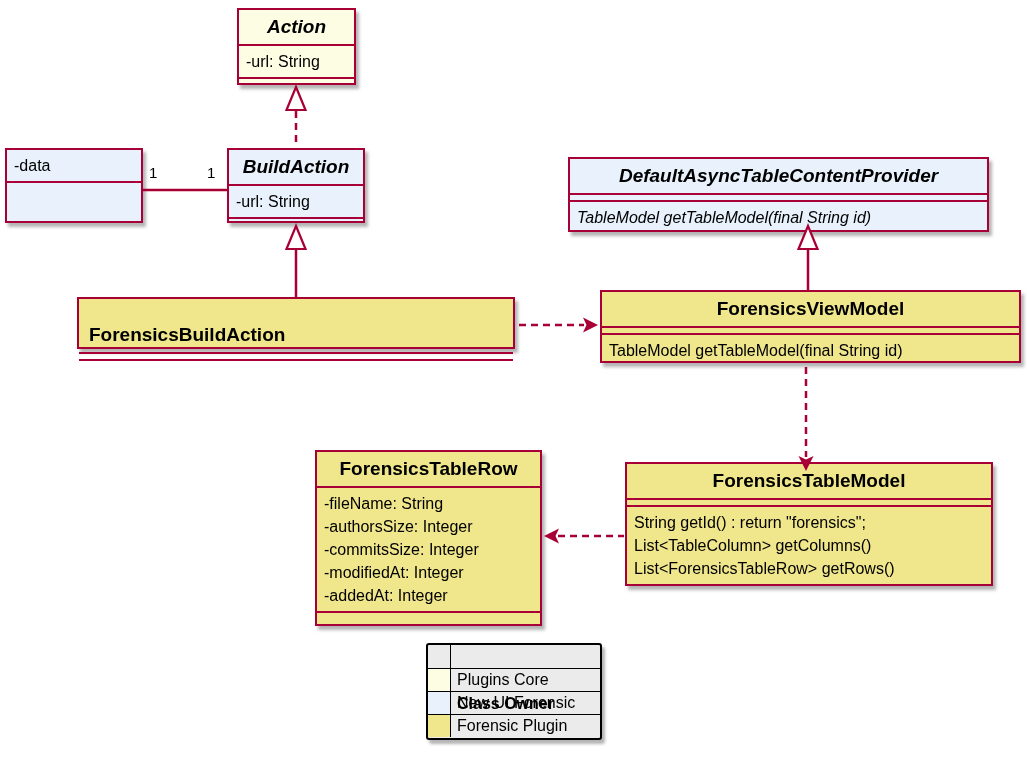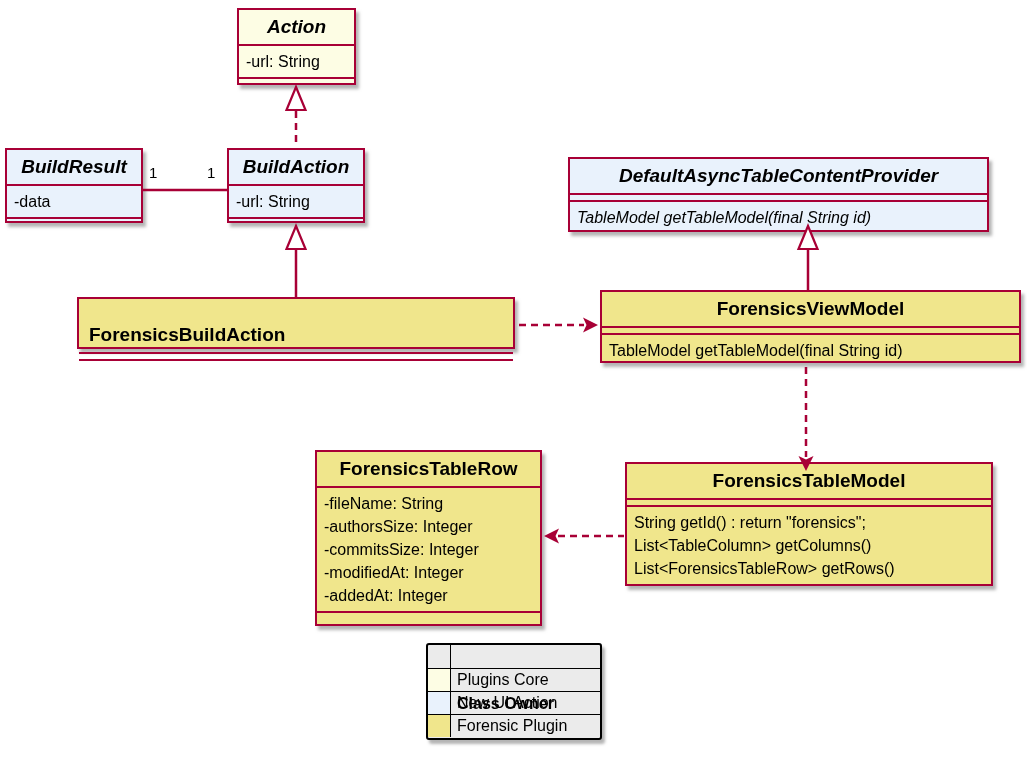--- a/index.html
+++ b/index.html
@@ -81,21 +81,20 @@
 
   <div class="uml-class abstract bg-jenkins" style="left:237px;top:8px;width:119px;height:77px;">
     <div class="uml-title sep">Action</div>
     <div class="uml-comp sep">
       <div class="member">-url: String</div>
     </div>
     <div class="uml-fill"></div>
   </div>
 
   <div class="uml-class abstract bg-newui" style="left:5px;top:148px;width:138px;height:75px;">
-    <div class="uml-title sep">BuildResult</div>
     <div class="uml-comp sep">
       <div class="member">-data</div>
     </div>
     <div class="uml-fill"></div>
   </div>
 
   <div class="uml-class abstract bg-newui" style="left:227px;top:148px;width:138px;height:75px;justify-content:center;">
     <div class="uml-title sep">BuildAction</div>
     <div class="uml-comp sep">
       <div class="member">-url: String</div>
@@ -178,21 +177,21 @@
     <div class="legend-row legend-header">
       <div class="legend-swatch"></div>
       <div class="legend-label">Class Owner</div>
     </div>
     <div class="legend-row">
       <div class="legend-swatch bg-jenkins"></div>
       <div class="legend-label">Plugins Core</div>
     </div>
     <div class="legend-row">
       <div class="legend-swatch bg-newui"></div>
-      <div class="legend-label">New UI Action</div>
+      <div class="legend-label">New UI Forensic</div>
     </div>
     <div class="legend-row">
       <div class="legend-swatch bg-forensic"></div>
       <div class="legend-label">Forensic Plugin</div>
     </div>
   </div>
 
 </div>
 
 </body></html>

